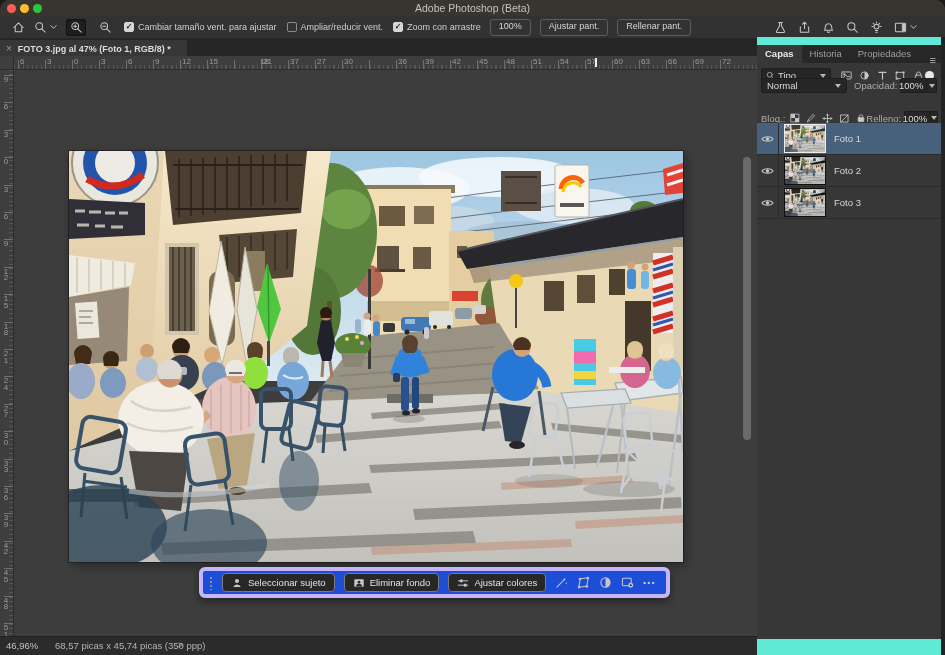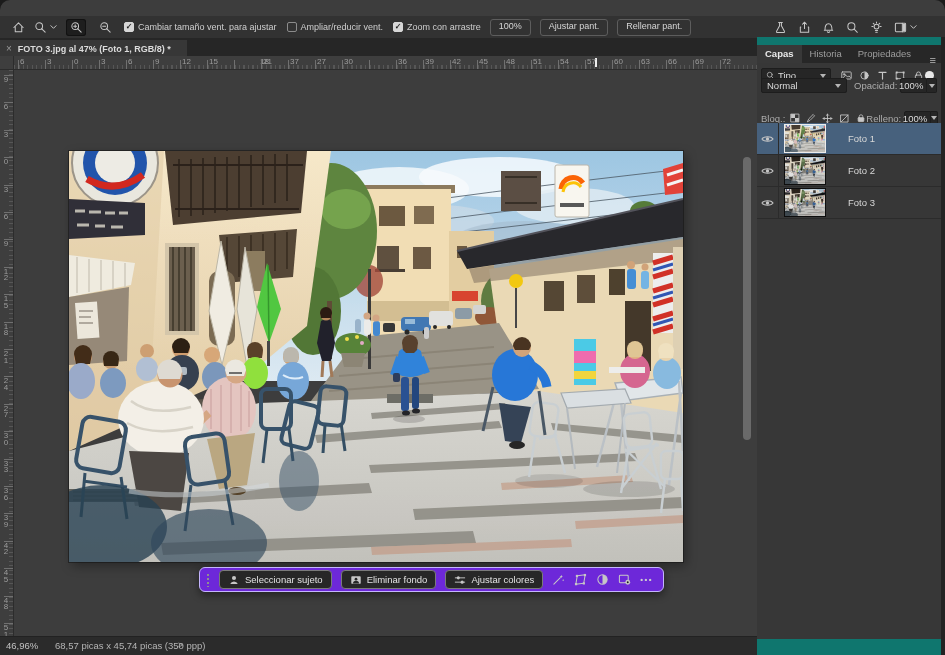--- a/index.html
+++ b/index.html
@@ -57,38 +57,38 @@
   .photo{position:absolute;left:69px;top:151px;width:614px;height:411px;
      box-shadow:0 0 0 1px rgba(20,20,20,.55),3px 4px 10px rgba(0,0,0,.35);overflow:hidden;}
   .photo svg{width:100%;height:100%;filter:blur(.6px) saturate(1.12) contrast(1.05);}
 
   
   .v-scroll{position:absolute;left:743px;top:157px;width:8px;height:283px;background:#6a6a6a;border-radius:4px;}
   .h-scroll{position:absolute;left:313px;top:641px;width:182px;height:8px;background:#6a6a6a;border-radius:4px;}
 
   
   .taskbar{position:absolute;left:199px;top:567px;height:23px;display:flex;align-items:center;gap:9px;
-     padding:0 10px 0 6px;background:#6d28d9;border:1px solid #c4b5fd;border-radius:6px;
+     padding:0 10px 0 6px;background:#1d4ed8;border:4px solid #c4b5fd;border-radius:6px;
      box-shadow:0 3px 8px rgba(0,0,0,.45);}
   .grip{width:4px;height:14px;background-image:radial-gradient(circle,#8f8f8f 1px,transparent 1.3px);
      background-size:4px 4px;}
   .tbtn{display:flex;align-items:center;gap:5px;height:17px;padding:0 8px;border:1px solid #7a7a7a;
      border-radius:4px;background:#272727;color:#e3e3e3;font-size:9.5px;white-space:nowrap;}
   .tico{display:flex;align-items:center;justify-content:center;}
   .tb-more{color:#d0d0d0;font-size:8px;letter-spacing:1.5px;font-weight:700;}
 
   
   .status-bar{position:absolute;left:0;bottom:0;width:757px;height:18px;background:#2b2b2b;
      border-top:1px solid #222;font-size:9.5px;color:#c2c2c2;}
   .status-zoom{position:absolute;left:6px;top:3px;}
   .status-info{position:absolute;left:55px;top:3px;color:#b5b5b5;}
   .status-chevron{position:absolute;left:178px;top:3px;color:#a8a8a8;font-size:9px;}
 
   
-  .right-panel{position:absolute;left:757px;top:37px;width:184px;bottom:0;background:#0f766e;}
+  .right-panel{position:absolute;left:757px;top:37px;width:184px;bottom:0;background:#5eead4;}
   .panel-tabs{position:absolute;left:0;top:8px;right:0;height:18px;background:#272727;display:flex;}
   .ptab{padding:0 8px;font-size:9.5px;line-height:18px;color:#9e9e9e;}
   .ptab.active{background:#383838;color:#e9e9e9;font-weight:700;}
   .panel-menu{position:absolute;right:5px;top:10px;color:#bdbdbd;font-size:11px;line-height:11px;}
   .panel-body{position:absolute;left:0;top:26px;right:0;bottom:16px;background:#373737;}
   .prow{position:absolute;left:0;right:0;display:flex;align-items:center;}
   .plabel{font-size:9.5px;color:#adadad;}
   .pvalue{font-size:9.5px;color:#dadada;}
   .dropdown{display:flex;align-items:center;height:15px;background:#262626;border:1px solid #1d1d1d;
      border-radius:2px;box-sizing:border-box;}
@@ -102,21 +102,21 @@
 
   .layers-list{position:absolute;left:0;top:60px;right:0;}
   .layer-row{height:31px;display:flex;align-items:center;background:#373737;border-bottom:1px solid #2b2b2b;}
   .layer-row.selected{background:#47617d;}
   .eye-cell{width:22px;height:31px;display:flex;align-items:center;justify-content:center;
      border-right:1px solid #2b2b2b;box-sizing:border-box;}
   .thumb{width:40px;height:27px;margin-left:5px;border:1px solid #0e0e0e;box-sizing:content-box;overflow:hidden;}
   .layer-row.selected .thumb{border:1px solid #ececec;}
   .thumb svg{width:100%;height:100%;}
   .thumb.alt svg{filter:saturate(.55) contrast(1.3) brightness(.88);}
-  .layer-name{margin-left:22px;font-size:9.5px;color:#d8d8d8;}
+  .layer-name{margin-left:8px;font-size:9.5px;color:#d8d8d8;}
 
   .panel-footer{position:absolute;left:0;right:0;bottom:0;height:16px;background:#333;
      border-top:1px solid #252525;display:flex;align-items:center;justify-content:flex-end;
      gap:8px;padding-right:14px;}
   .fx{font-size:9px;font-style:italic;font-weight:700;color:#bdbdbd;line-height:9px;}
   .edge-strip{position:absolute;left:941px;top:37px;width:4px;bottom:0;background:#232323;}
 </style>
 </head>
 <body>
 
@@ -352,20 +352,26 @@
       <ellipse cx="34" cy="376" rx="64" ry="42" fill="#2e4352" opacity=".8"></ellipse>
       <ellipse cx="140" cy="392" rx="58" ry="34" fill="#35495a" opacity=".65"></ellipse>
       <ellipse cx="230" cy="330" rx="20" ry="30" fill="#3c5265" opacity=".5"></ellipse>
       <path d="M60 340 q60 10 140 -6" stroke="#cfd6da" stroke-width="5" opacity=".5" fill="none"></path>
     </g>
   </defs>
 </svg>
 
 <div class="app">
 
+  <div class="titlebar">
+    <span class="tl red"></span>
+    <span class="tl yellow"></span>
+    <span class="tl green"></span>
+    <div class="title-text">Adobe Photoshop (Beta)</div>
+  </div>
 
   <div class="options-bar">
     <span class="tico">
       <svg class="icon" width="13" height="13" viewBox="0 0 14 14">
           <path d="M2 7 L7 2 L12 7 M3.5 6 V11.5 H10.5 V6"></path>
         </svg>
     </span>
     <span class="tico" style="gap:3px;display:flex;align-items:center;">
       <svg class="icon" width="13" height="13" viewBox="0 0 14 14">
           <circle cx="5.6" cy="5.6" r="3.6"></circle>

